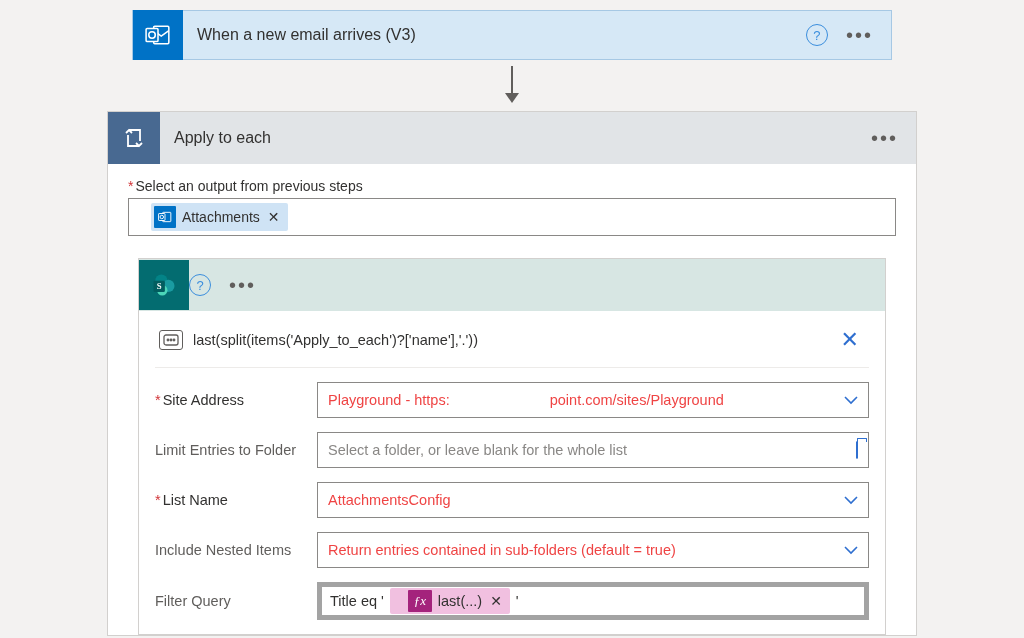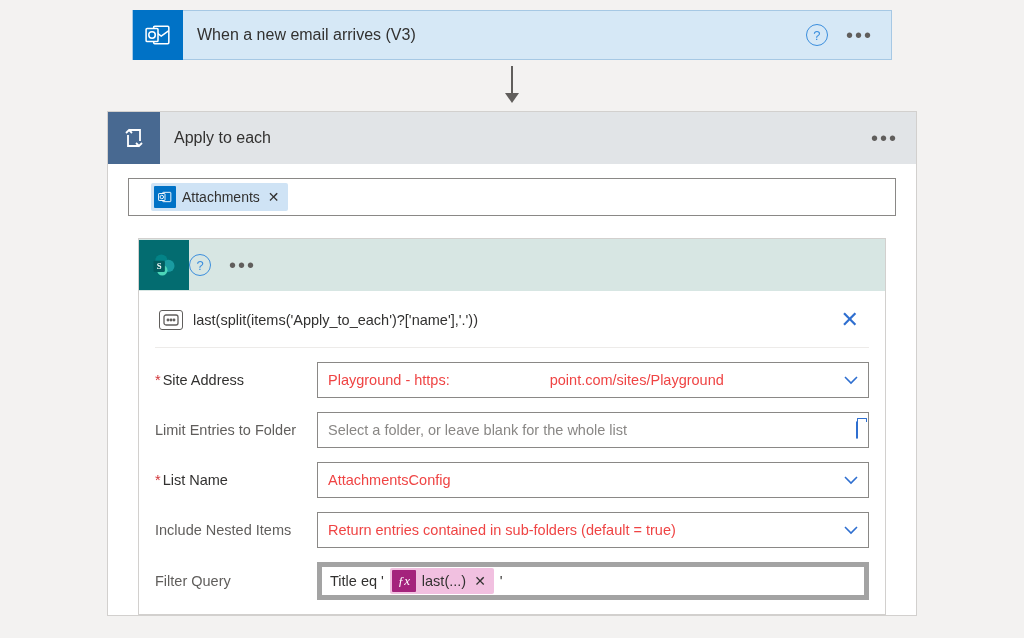--- a/index.html
+++ b/index.html
@@ -119,21 +119,21 @@
   .chev { color:#2f6fd0; font-size:14px; }
   .folder-icn { width:18px;height:14px;border:1.5px solid #2f6fd0;border-radius:1px;position:relative; }
   .folder-icn::before{content:'';position:absolute;top:-4px;left:0;width:8px;height:3px;border:1.5px solid #2f6fd0;border-bottom:none;border-radius:1px 1px 0 0;}
 
   .filter-box {
     flex:1; border:5px solid #a3a3a3; height:38px; display:flex; align-items:center;
     padding: 0 8px; gap:6px; font-size:14.5px;
   }
   .fx-chip {
     display:inline-flex; align-items:center; background:#f1c0e0; border-radius:2px;
-    padding:2px 8px 2px 2px; gap:6px;
+    padding:2px 8px 2px 18px; gap:6px;
   }
   .fx-badge {
     width:24px;height:22px;background:#a4237c;color:#fff;font-style:italic;
     display:flex;align-items:center;justify-content:center;font-size:13px;border-radius:1px;
     font-family: Georgia, serif;
   }
 </style>
 </head>
 <body>
 
@@ -166,20 +166,23 @@
           <path d="M4 7 L7 4 L10 7" fill="none"></path>
           <path d="M20 17 L17 20 L14 17" fill="none"></path>
         </svg>
       </div>
       <div class="card-title">Apply to each</div>
       <div class="card-actions">
         <div class="dots">•••</div>
       </div>
     </div>
     <div class="ate-body">
+      <div class="field-label-row">
+        <span class="req">*</span><span>Select an output from previous steps</span>
+      </div>
       <div class="token-input">
         <span class="token-chip">
           <span class="chip-icon">
             <svg width="14" height="14" viewBox="0 0 24 24" fill="none">
               <rect x="8" y="4" width="14" height="16" rx="1" stroke="#fff" stroke-width="1.6"></rect>
               <rect x="1" y="6" width="11" height="12" rx="1" fill="#0072c6" stroke="#fff" stroke-width="1.6"></rect>
               <circle cx="6.5" cy="12" r="3" stroke="#fff" stroke-width="1.6"></circle>
             </svg>
           </span>
           <span>Attachments</span>

